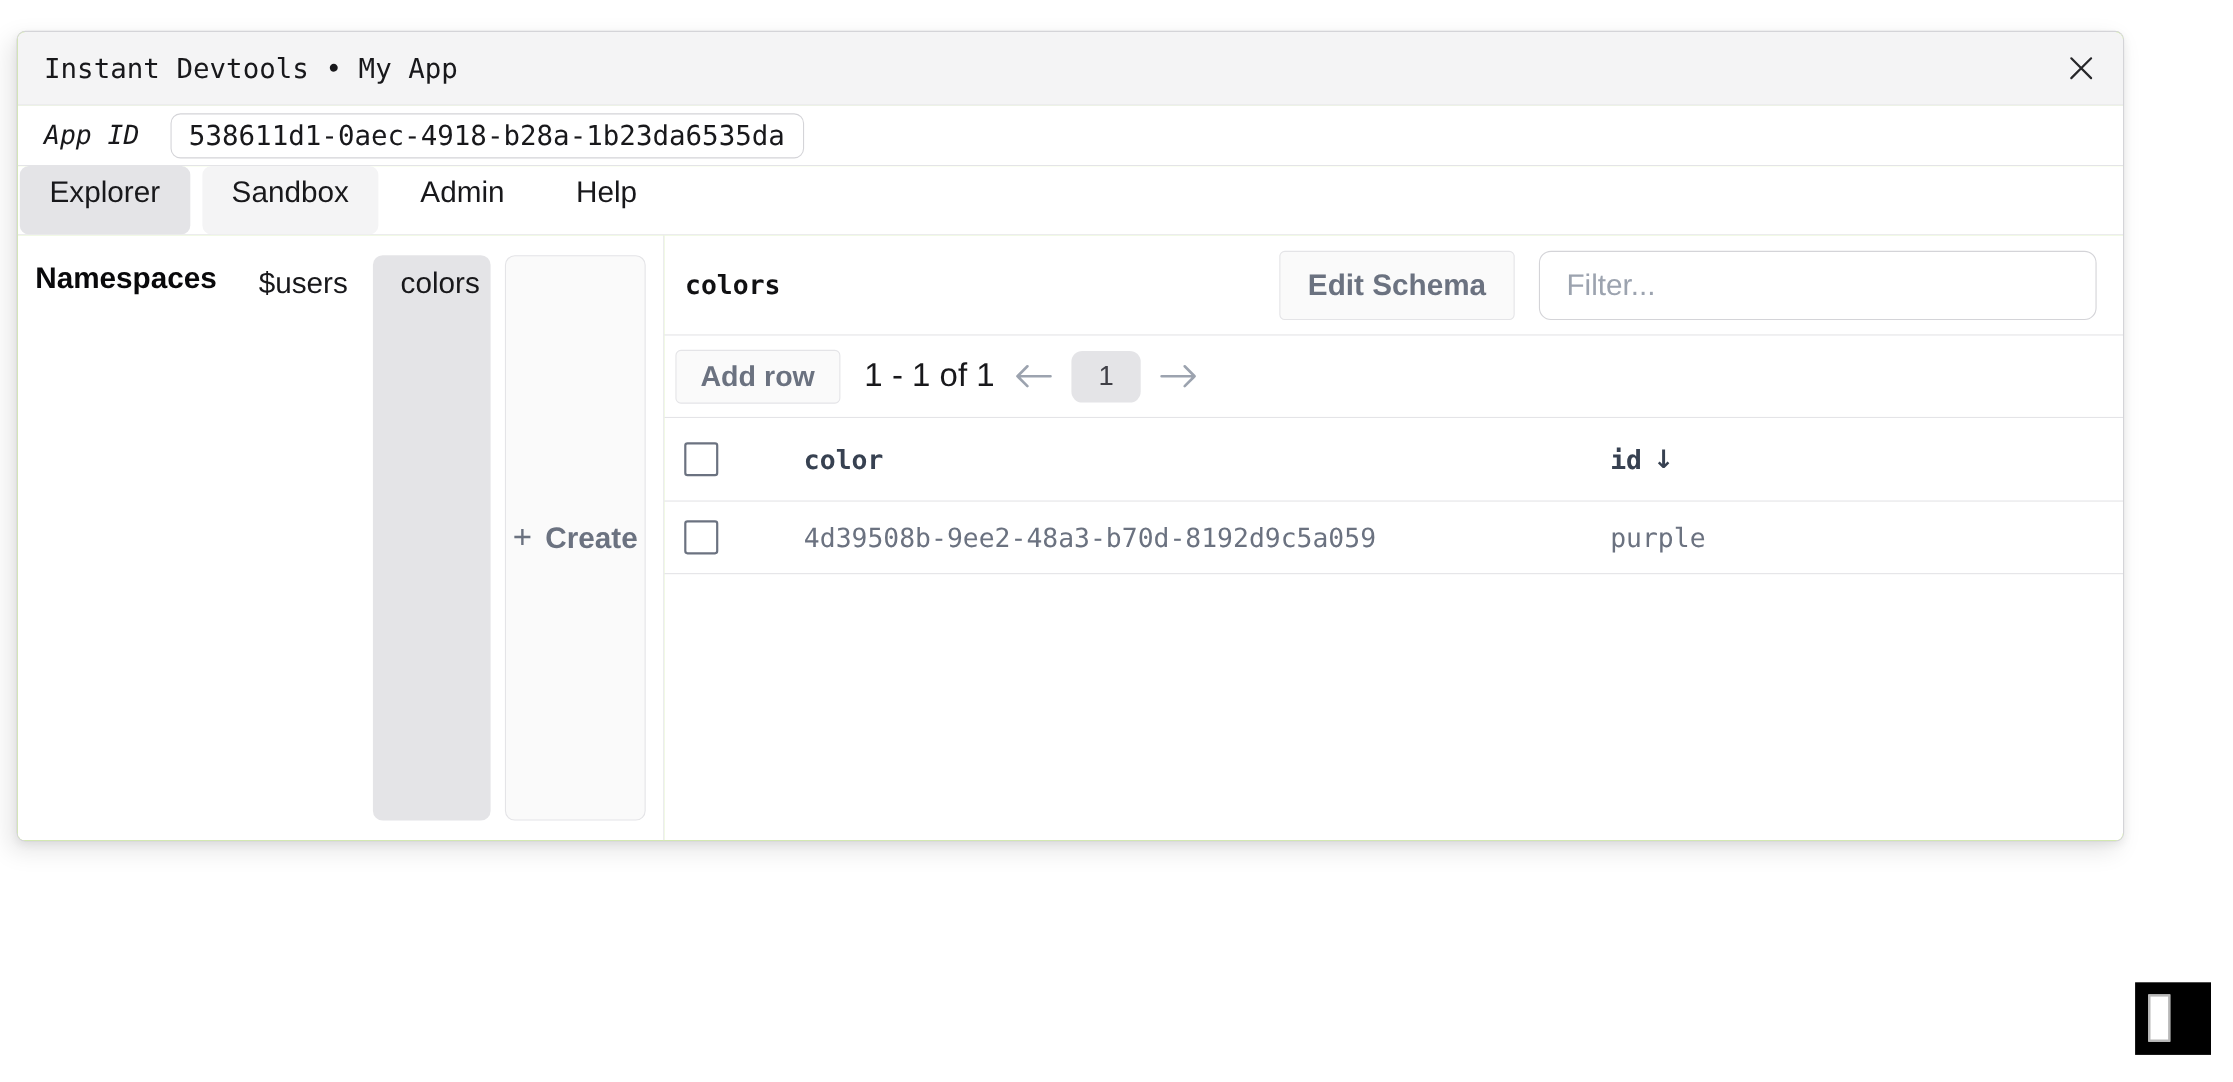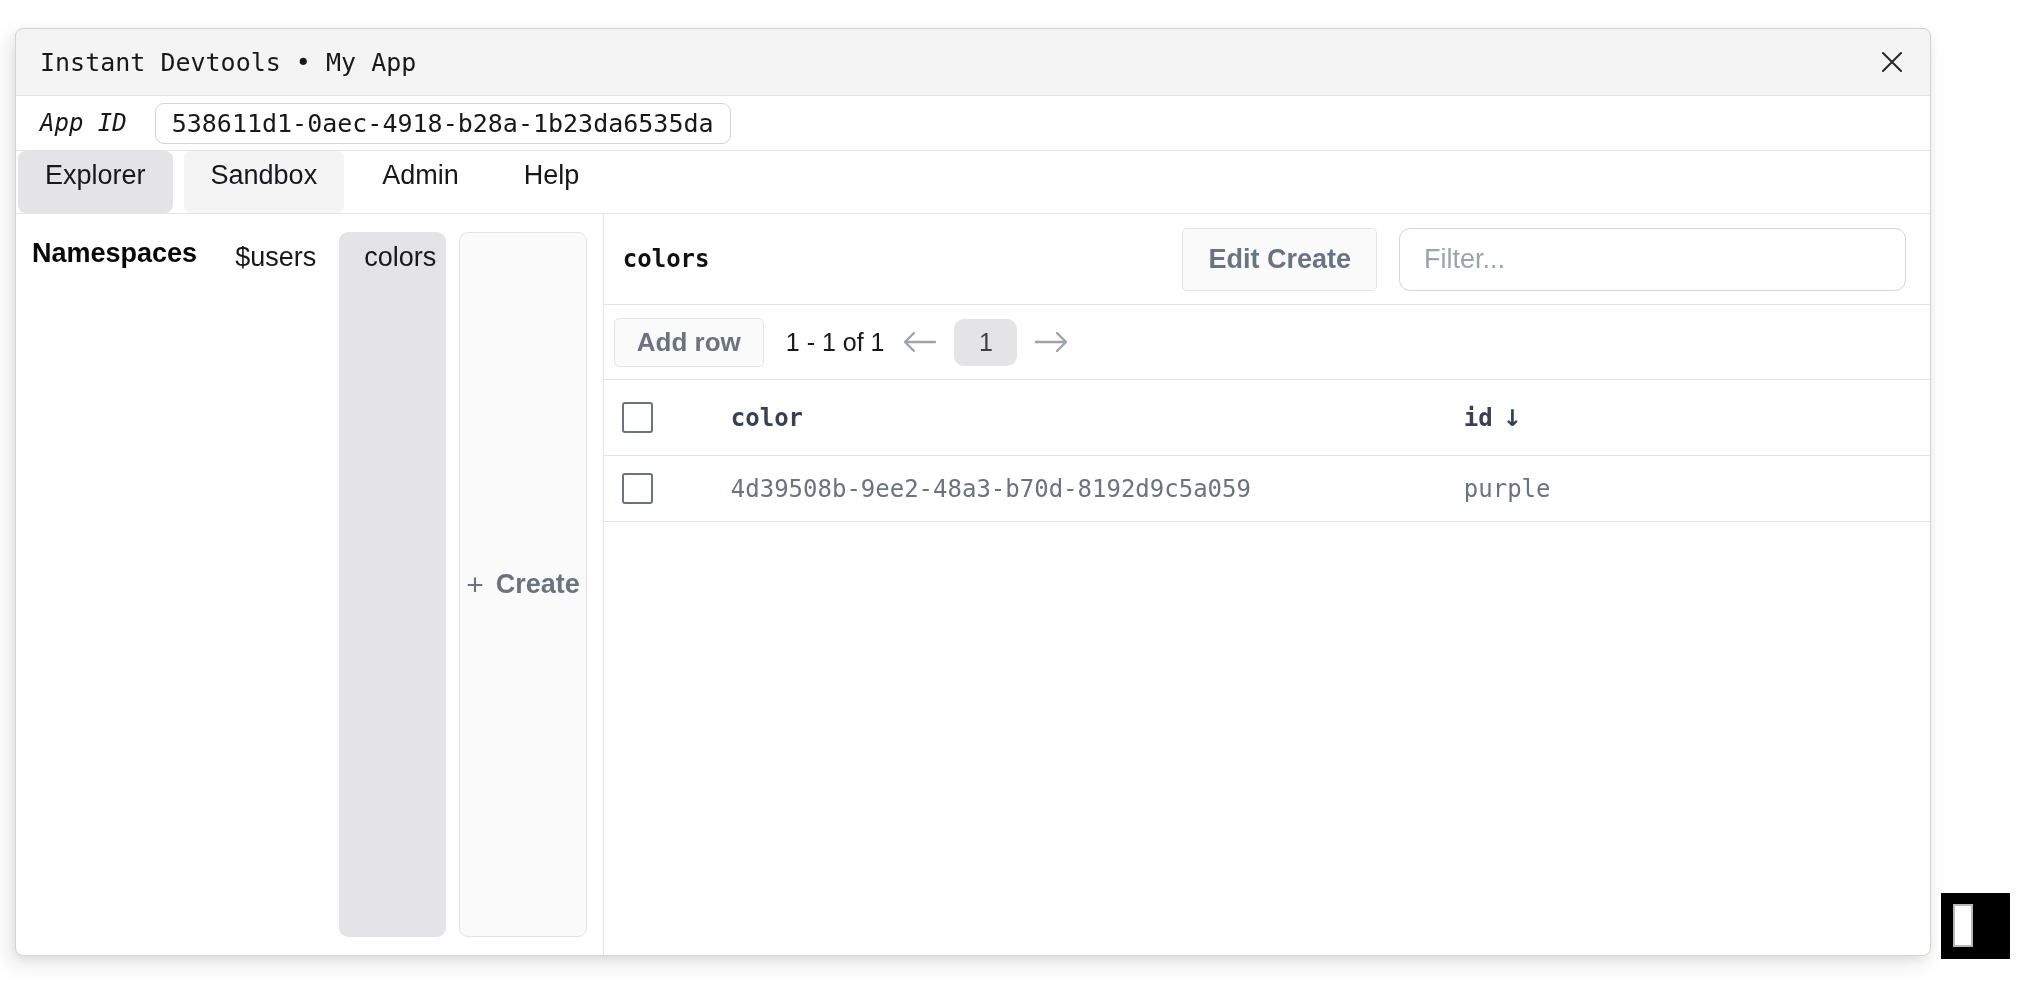--- a/index.html
+++ b/index.html
@@ -1,21 +1,21 @@
 <!DOCTYPE html>
 <html><head>
 <meta charset="utf-8">
 <style>
   * { box-sizing: border-box; margin: 0; padding: 0; }
   html, body { width: 2030px; height: 984px; background: #ffffff; overflow: hidden;
     font-family: "Liberation Sans", sans-serif; }
 
   
   .panel {
-    position: absolute; left: 15px; top: 28px; width: 1916px; height: 928px;
+    position: absolute; left: 15px; top: 28px; width: 1916px; height: 737px;
     background: #bef264; border: 1px solid #d4d4d8; border-radius: 8px;
     box-shadow: -6px 8px 22px rgba(0,0,0,0.10), 0 3px 8px rgba(0,0,0,0.06);
     display: flex; flex-direction: column; overflow: hidden;
   }
 
   
   .titlebar {
     flex: 0 0 67px; background: #f4f4f5; border-bottom: 1px solid #e4e4e7;
     display: flex; align-items: center; justify-content: space-between; padding: 0 24px;
   }
@@ -83,21 +83,21 @@
   .toolbar {
     flex: 0 0 75px; border-bottom: 1px solid #e4e4e7;
     display: flex; align-items: center; padding: 0 10px; gap: 17px;
   }
   .add-row-btn { font-size: 26px; padding: 8px 22px; }
   .page-select {
     width: 211px; height: 49px; border: 1px solid #d4d4d8; border-radius: 5px; background: #fff;
     display: flex; align-items: center; justify-content: space-between; padding: 0 18px 0 24px;
     font-size: 25px; color: #18181b; cursor: pointer;
   }
-  .range-text { font-size: 25px; color: #18181b; margin-left: 5px; white-space: nowrap; }
+  .range-text { font-size: 30px; color: #18181b; margin-left: 5px; white-space: nowrap; }
   .pg-arrow { cursor: pointer; display: flex; align-items: center; }
   .page-btn {
     background: #e4e4e7; color: #3f3f46; border-radius: 10px; font-size: 25px;
     min-width: 63px; height: 47px; display: flex; align-items: center; justify-content: center; cursor: pointer;
   }
 
   
   .tgrid { display: grid; grid-template-columns: 127px 733px 1fr; align-items: center; }
   .thead { flex: 0 0 76px; border-bottom: 1px solid #e4e4e7; }
   .trow  { flex: 0 0 66px; border-bottom: 1px solid #e4e4e7; }
@@ -160,21 +160,21 @@
       <button class="create-btn">
         <span class="plus-glyph">+</span>
         <span>Create</span>
       </button>
     </div>
 
     <div class="main">
 
       <div class="main-header">
         <div class="main-title">colors</div>
-        <button class="btn edit-schema-btn">Edit Create</button>
+        <button class="btn edit-schema-btn">Edit Schema</button>
         <input class="filter-input" placeholder="Filter..." style="">
       </div>
 
       <div class="toolbar">
         <button class="btn add-row-btn">Add row</button>
         <span class="range-text">1 - 1 of 1</span>
         <span class="pg-arrow">
           <svg width="36" height="26" viewBox="0 0 36 26">
               <path d="M34 13 H4 M13 4 L4 13 L13 22" fill="none" stroke="#9ca3af" stroke-width="2.4" stroke-linecap="round" stroke-linejoin="round"></path>
             </svg>

